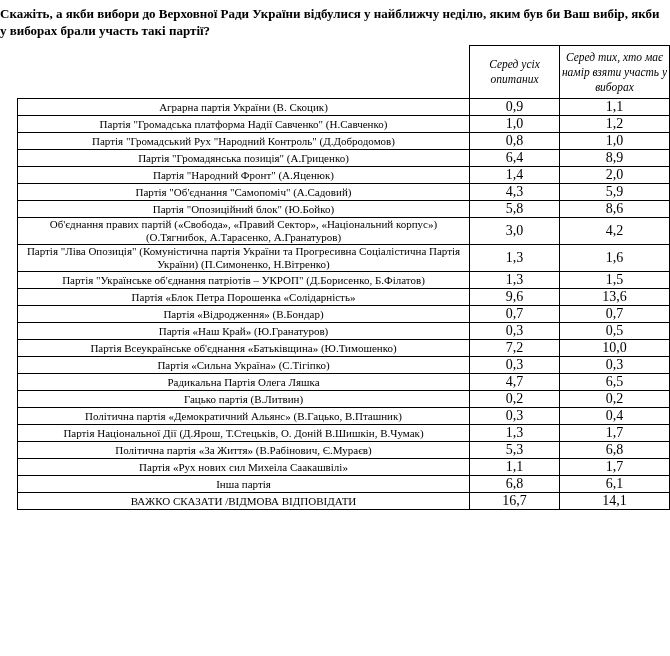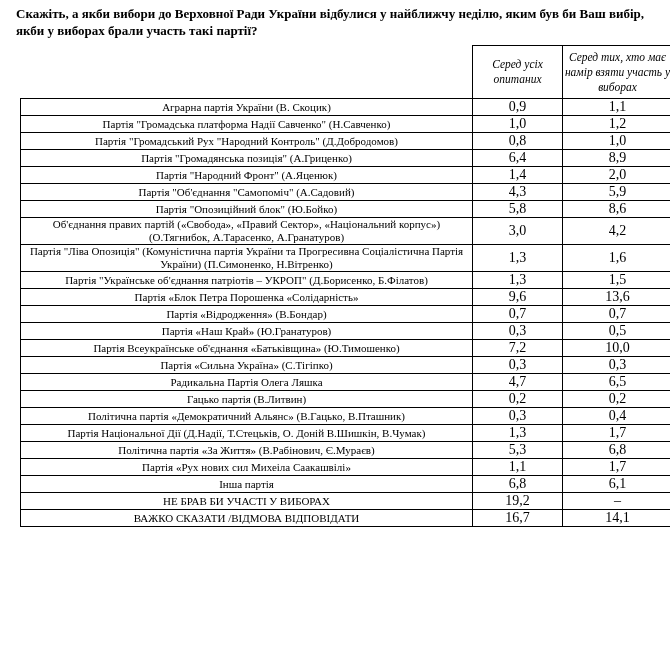--- a/index.html
+++ b/index.html
@@ -12,34 +12,34 @@
     height: 656px;
     font-family: "Liberation Serif", serif;
     color: #000000;
     overflow: hidden;
   }
   .page {
     position: relative;
     width: 670px;
     height: 524px;
     box-sizing: border-box;
-    padding: 4px 8px 0 16px;
+    padding: 4px 8px 0 0;
   }
   .question {
     font-family: "Liberation Serif", serif;
     font-size: 13.0px;
     font-weight: bold;
     line-height: 1.28;
     margin: 2px 0 6px 0;
     text-align: left;
   }
   table.poll {
     border-collapse: collapse;
     width: 652px;
-    margin-left: 4px;
+    margin-left: 17px;
     table-layout: fixed;
   }
   table.poll td, table.poll th {
     border: 1px solid #000000;
     padding: 0;
     vertical-align: middle;
   }
   .hdr-blank {
     border: none !important;
   }
@@ -176,45 +176,40 @@
           <td class="party">Гацько партія (В.Литвин)</td>
           <td class="num">0,2</td>
           <td class="num">0,2</td>
         </tr>
         <tr class="single">
           <td class="party">Політична партія «Демократичний Альянс» (В.Гацько, В.Пташник)</td>
           <td class="num">0,3</td>
           <td class="num">0,4</td>
         </tr>
         <tr>
-          <td class="party">Партія Національної Дії (Д.Надії, Т.Стецьків, О. Доній В.Шишкін, В.Чумак)</td>
+          <td class="party">Партія Національної Дії (Д.Ярош, Т.Стецьків, О. Доній В.Шишкін, В.Чумак)</td>
           <td class="num">1,3</td>
           <td class="num">1,7</td>
         </tr>
         <tr class="single">
           <td class="party">Політична партія «За Життя» (В.Рабінович, Є.Мураєв)</td>
           <td class="num">5,3</td>
           <td class="num">6,8</td>
         </tr>
         <tr class="single">
           <td class="party">Партія «Рух нових сил Михеіла Саакашвілі»</td>
           <td class="num">1,1</td>
           <td class="num">1,7</td>
         </tr>
         <tr class="single">
           <td class="party">Інша партія</td>
           <td class="num">6,8</td>
           <td class="num">6,1</td>
         </tr>
         <tr class="single">
-          <td class="party">НЕ БРАВ БИ УЧАСТІ У ВИБОРАХ</td>
-          <td class="num">19,2</td>
-          <td class="num">–</td>
-        </tr>
-        <tr class="single">
           <td class="party">ВАЖКО СКАЗАТИ /ВІДМОВА ВІДПОВІДАТИ</td>
           <td class="num">16,7</td>
           <td class="num">14,1</td>
         </tr>
       </tbody>
   </table>
 
 </div>
 
 </body></html>

